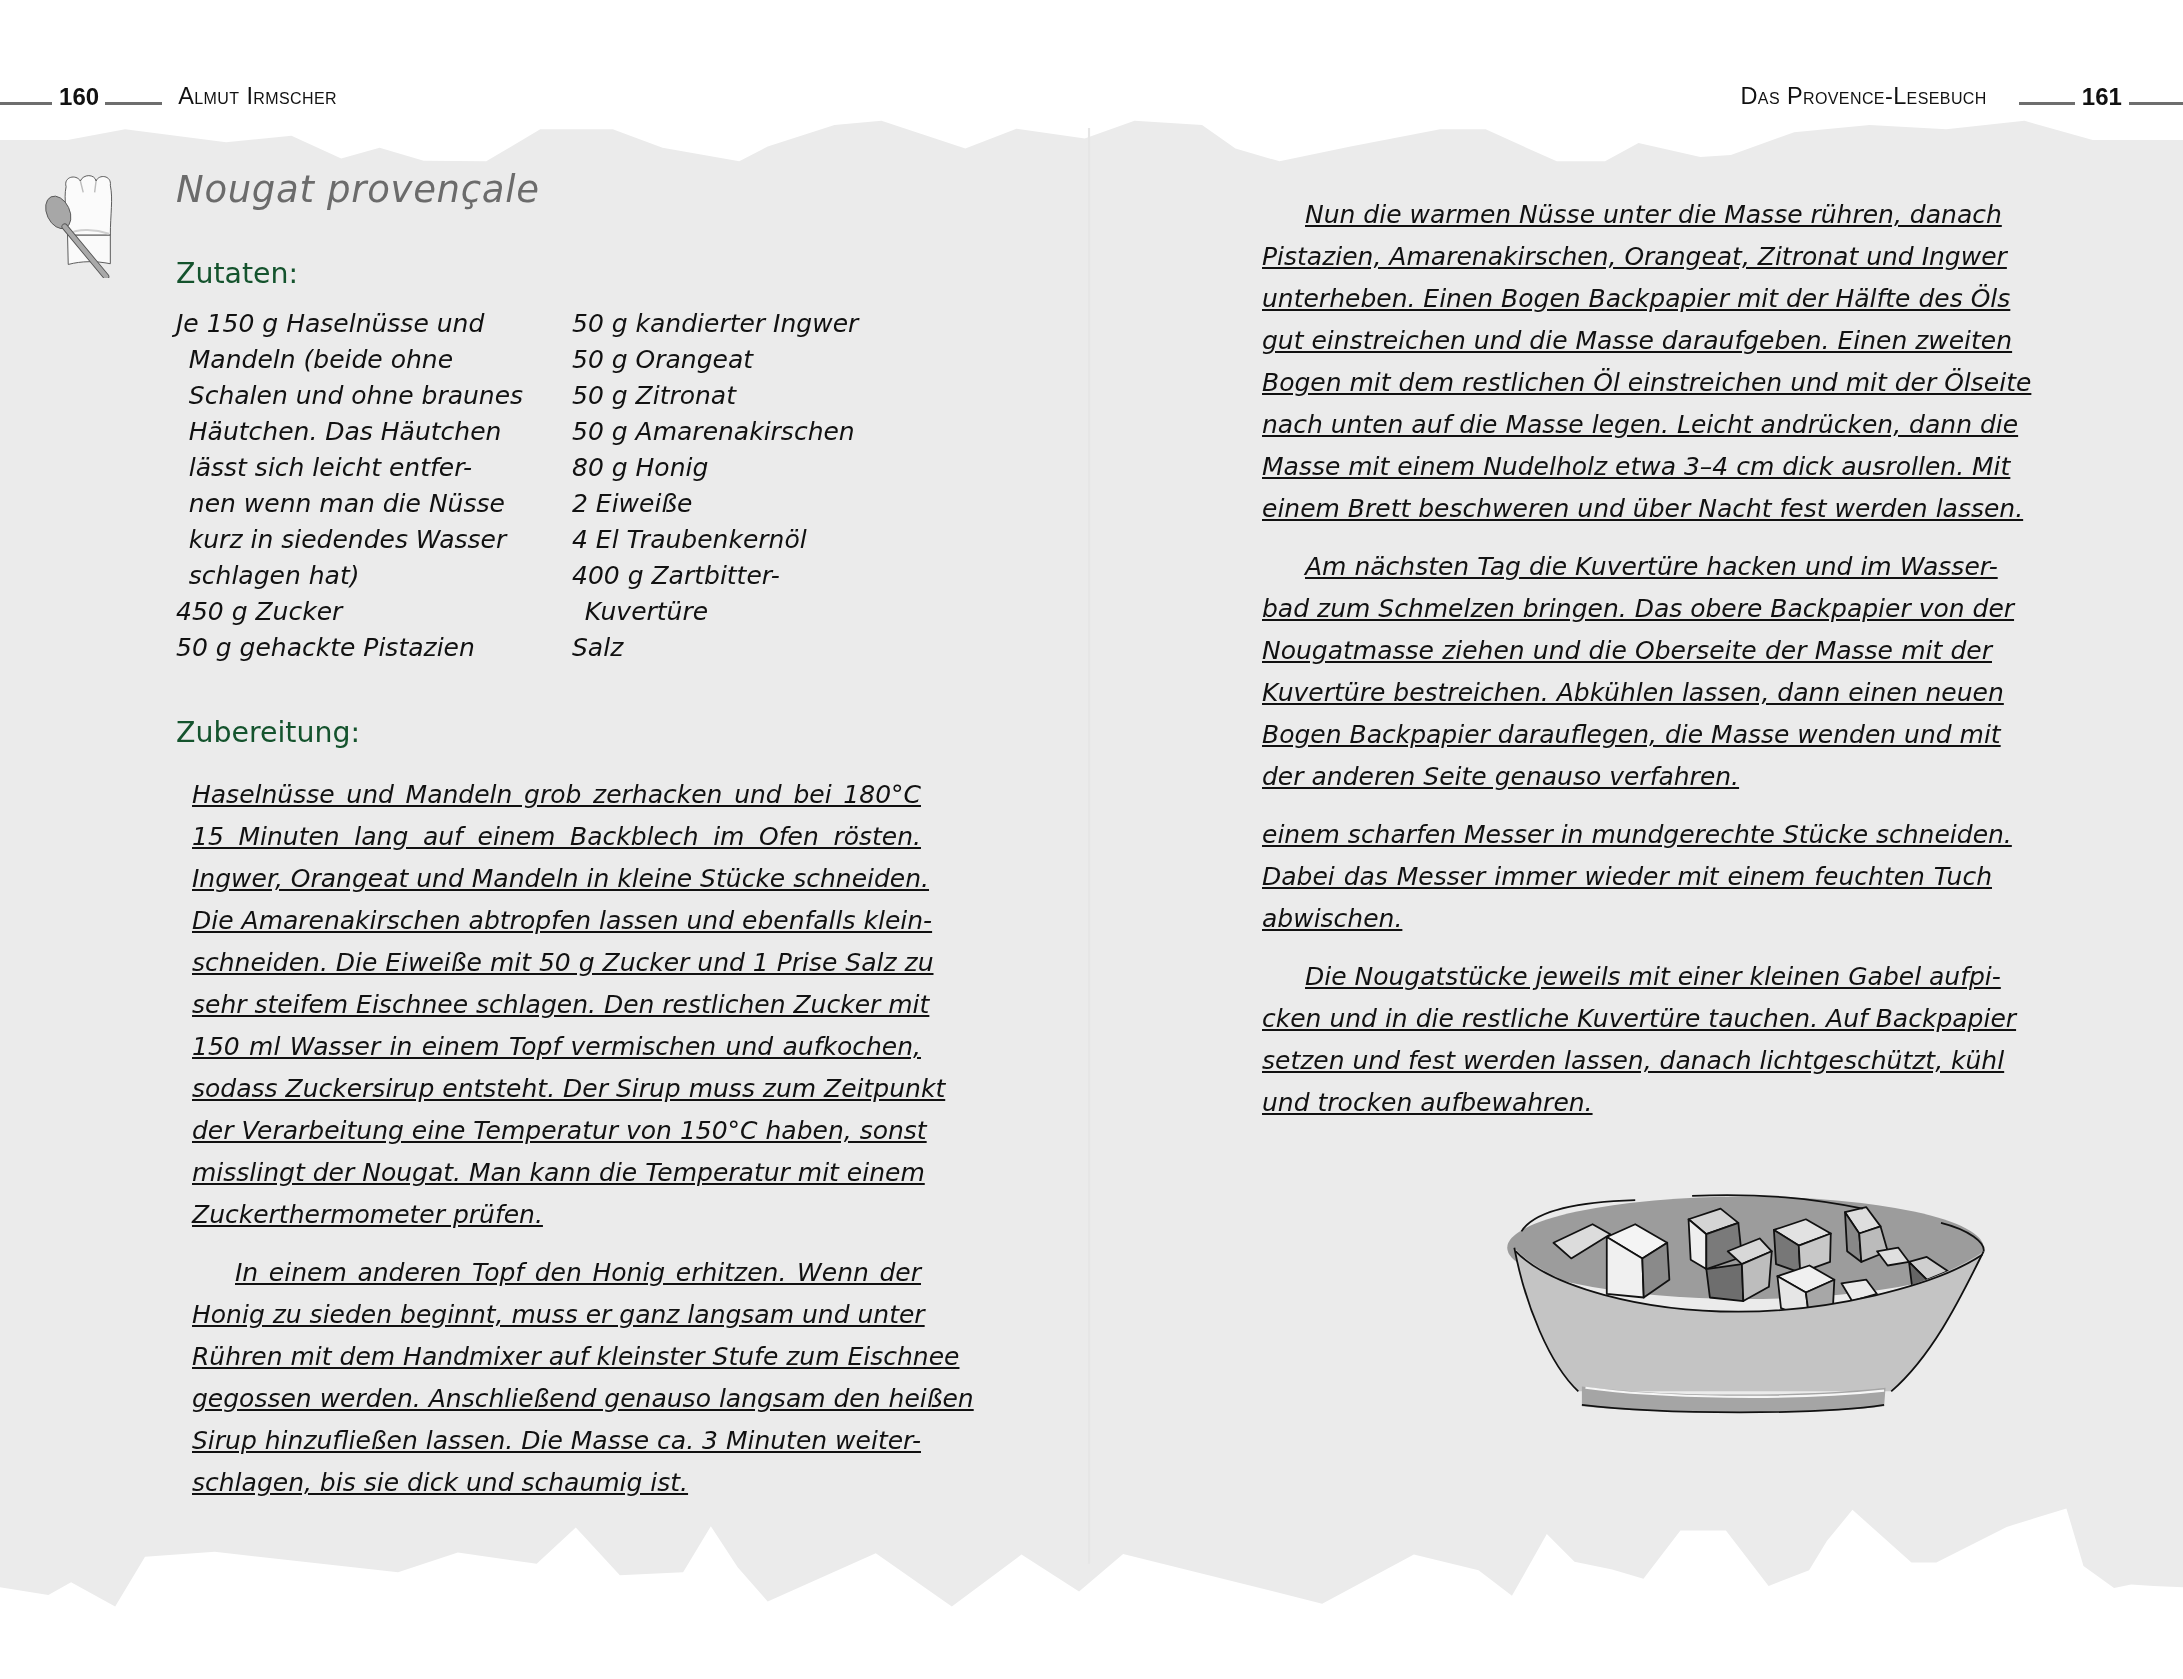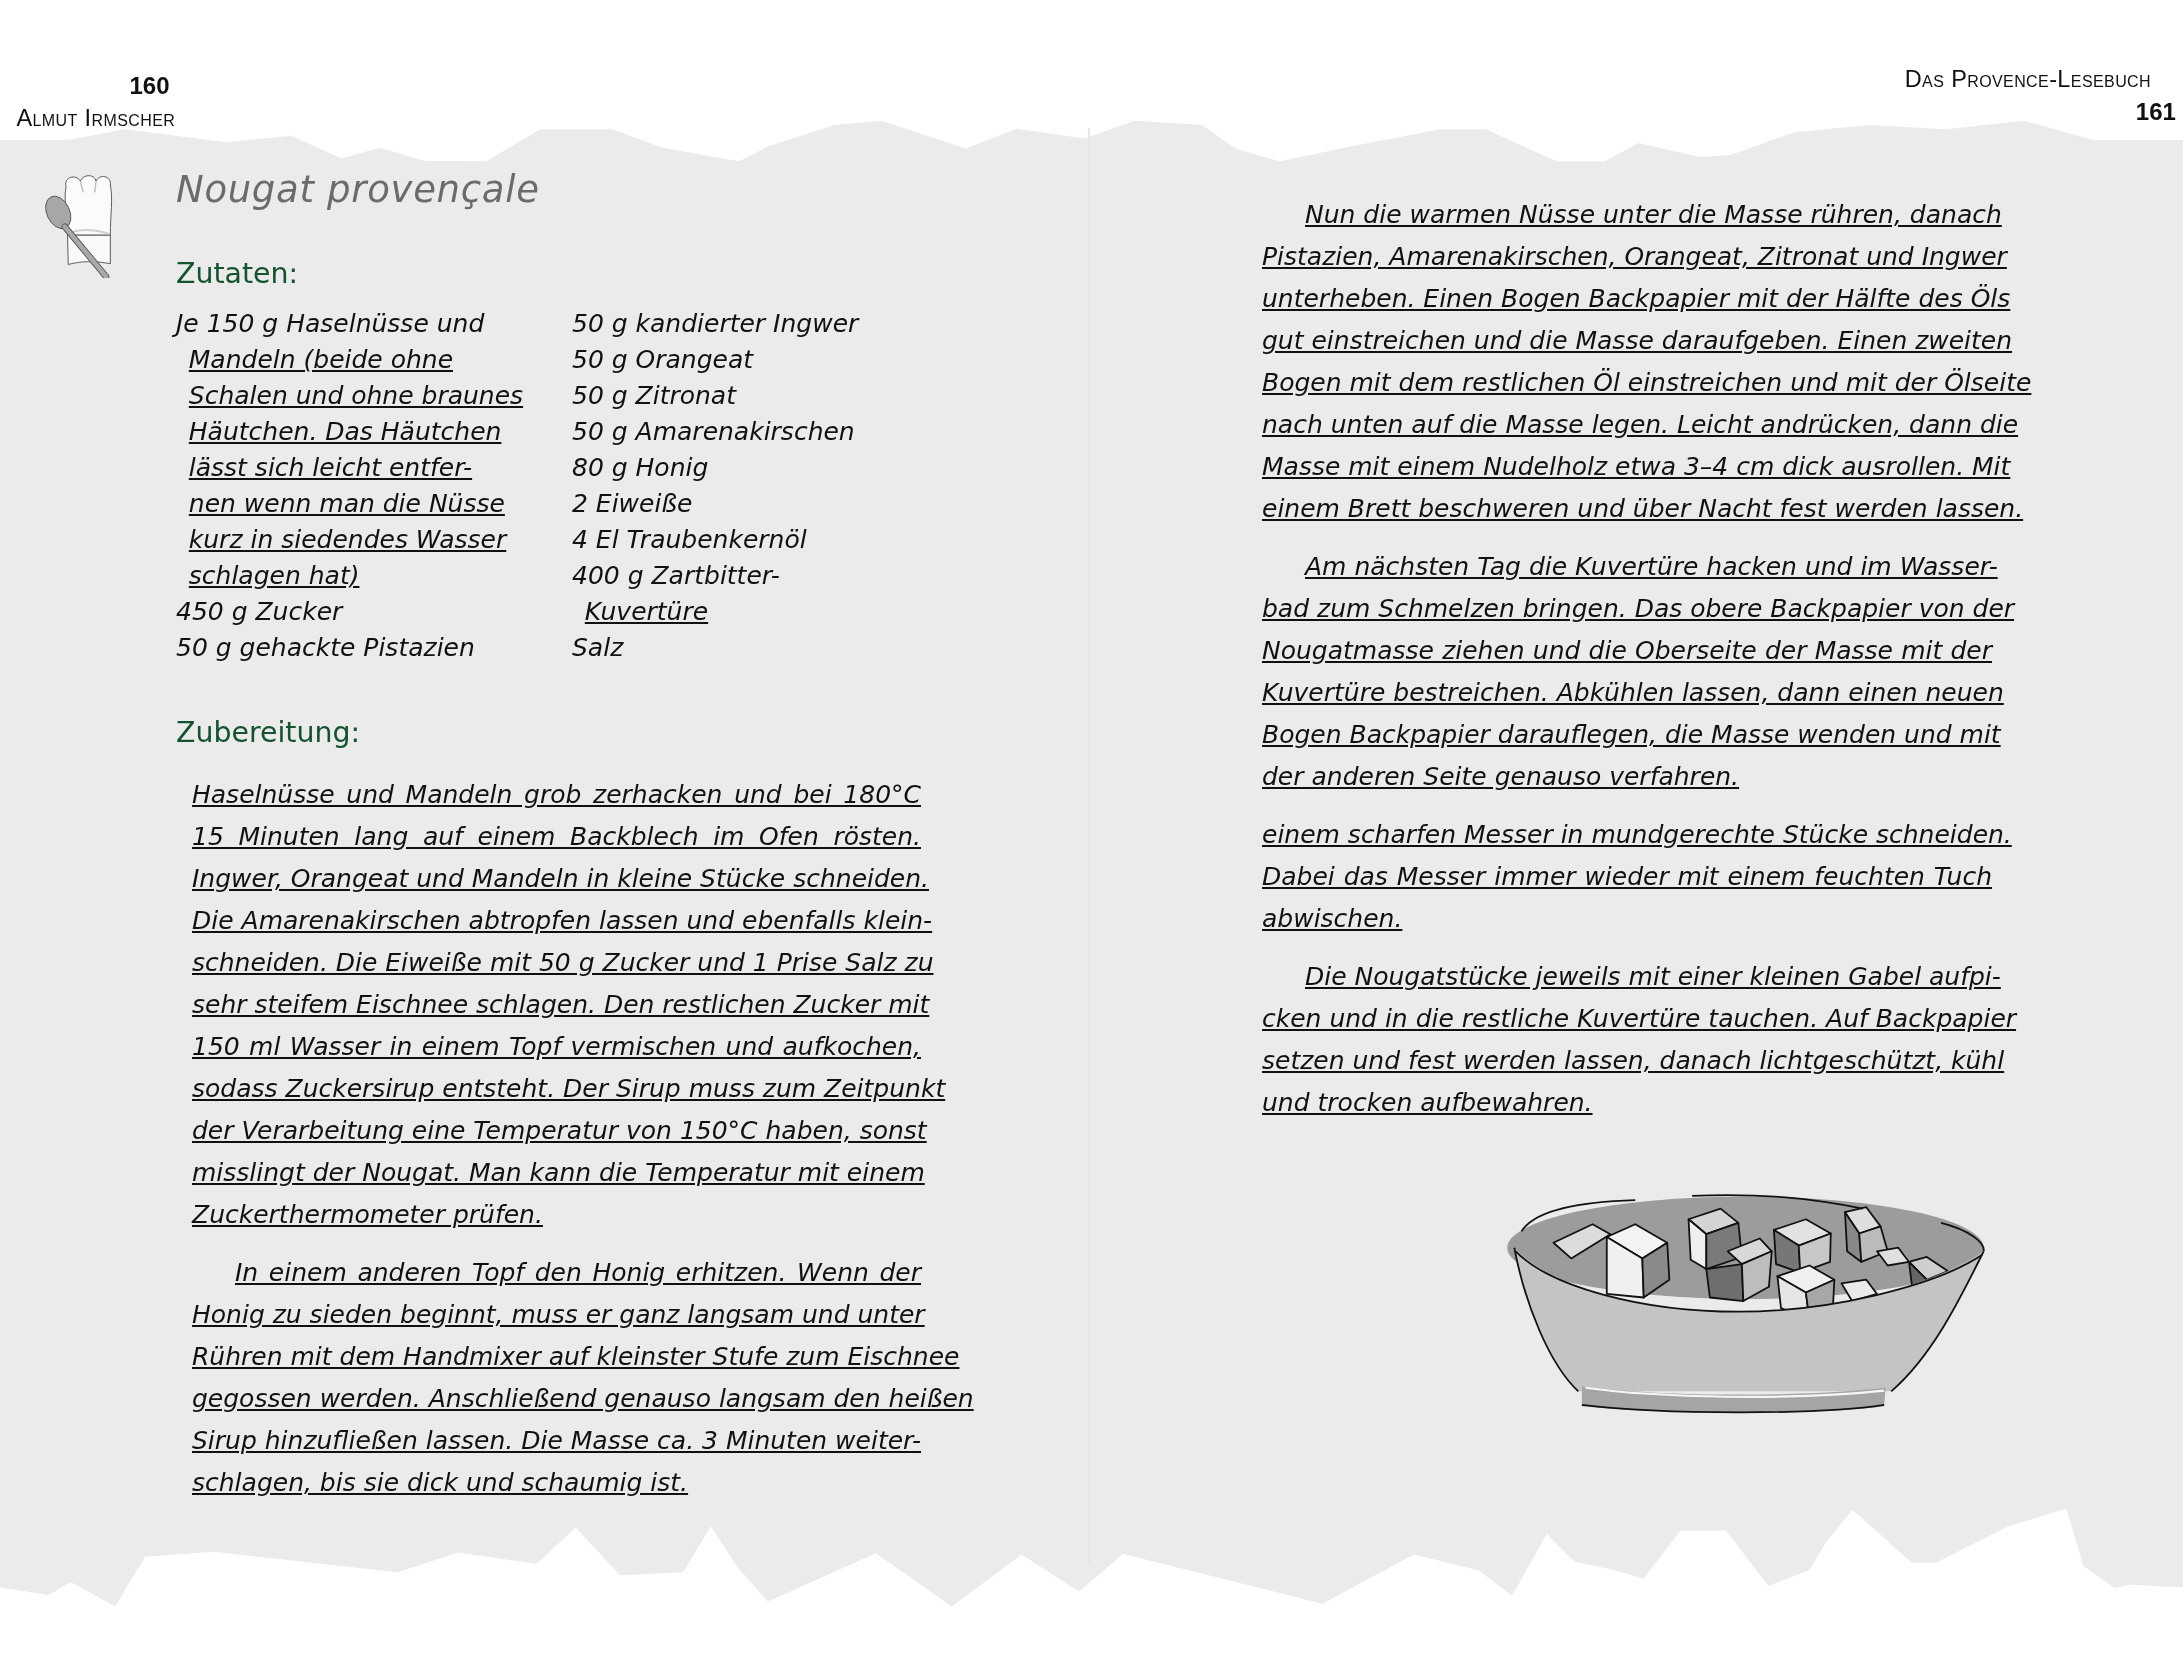--- a/index.html
+++ b/index.html
@@ -1,33 +1,33 @@
 <!DOCTYPE html>
 <html style="font-size:11.4px"><head>
 <meta charset="utf-8">
 <style>
   html, body { margin: 0; padding: 0; background: #ffffff; }
   body { width: 2183px; height: 1679px; position: relative; overflow: hidden;
          font-family: "DejaVu Sans", sans-serif; color: #111; }
   #bg { position: absolute; left: 0; top: 0; width: 2183px; height: 1679px; }
 
-  .runhead { position: absolute; top: 68px; height: 43px; display: flex; align-items: flex-end; flex-direction: column; }
+  .runhead { position: absolute; top: 68px; height: 43px; display: flex; align-items: flex-end; }
   .rule { height: 2.8px; background: #6e6e6e; margin-bottom: 6.4px; }
   .pgnum { font-family: "Liberation Sans", sans-serif; font-weight: bold; font-size: 24px; line-height: 1; margin-bottom: 2.1px; }
   .runtitle { font-family: "Liberation Sans", sans-serif; font-size: 23.5px; line-height: 1; letter-spacing: 0.4px; margin-bottom: 2.1px; font-variant: small-caps; }
 
   .recipe-title { position: absolute; left: 176px; top: 168px; font-family: "DejaVu Sans", sans-serif; font-style: italic;
                   font-size: 37px; color: #6b6b6b; font-weight: normal; margin: 0; letter-spacing: 0.7px; }
   .section-head { position: absolute; left: 176px; font-family: "DejaVu Sans", sans-serif; font-weight: normal; font-size: 28.4px; margin: 0; color: #14532d; }
 
   .hand { font-family: "DejaVu Sans", sans-serif; font-style: italic; font-size: 25px; color: #111; }
 
   .ing-col { position: absolute; top: 306px; list-style: none; margin: 0; padding: 0; line-height: 36px; }
   .ing-col li { white-space: nowrap; }
-  .ing-col li.cont { padding-left: 12.8px; text-decoration: underline; }
+  .ing-col li.cont { padding-left: 12.8px; }
 
   .prose { position: absolute; margin: 0; line-height: 42px; text-align: justify; }
   .prose p { margin: 16px; text-indent: 0; text-decoration: underline; }
   .prose .line { display: block; text-align: justify; text-align-last: justify; white-space: nowrap; }
   .prose .line.last { text-align-last: left; }
 
   #chef-icon { position: absolute; left: 39px; top: 171px; width: 107px; height: 107px; }
   #bowl { position: absolute; left: 1493px; top: 1180px; width: 512px; height: 235px; }
 </style>
 </head>

